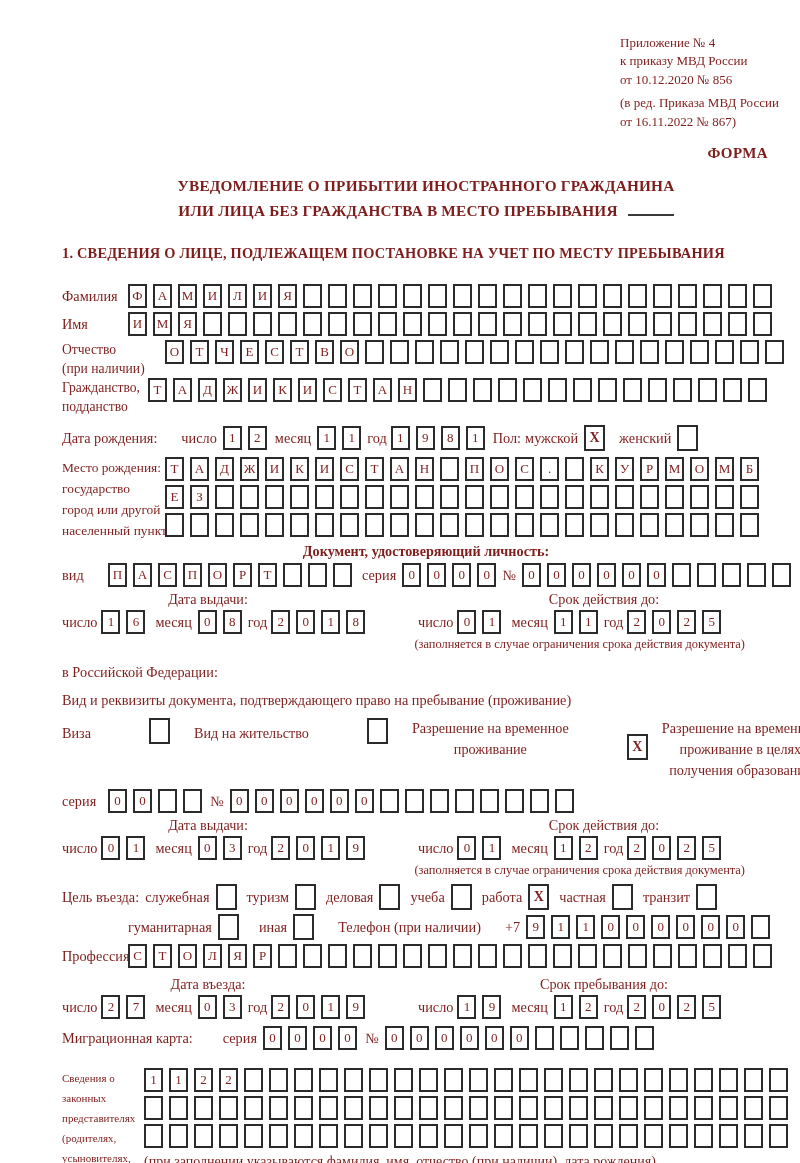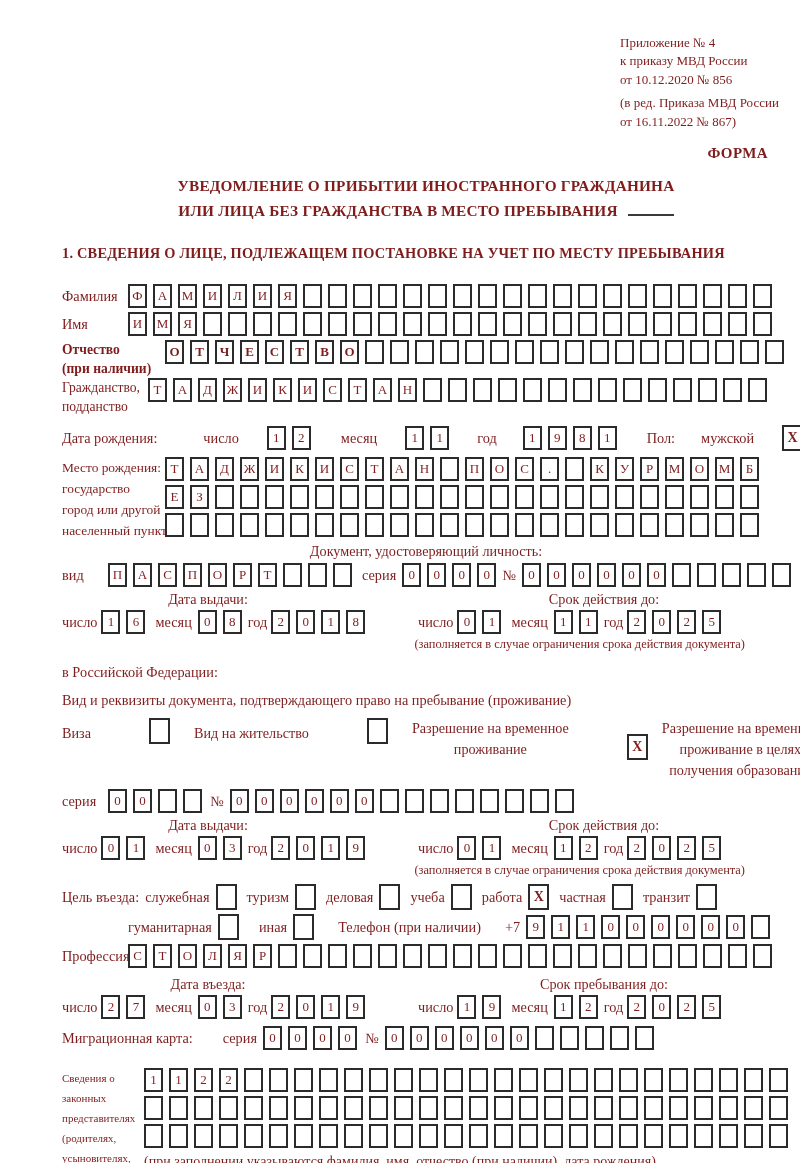--- a/index.html
+++ b/index.html
@@ -17,21 +17,21 @@
   .lw46{width:46px;} .lw66{width:66px;} .lw82{width:82px;overflow:hidden;} .lw86{width:86px;} .lw103{width:103px;}
   .ml6{margin-left:6px;} .ml8{margin-left:8px;} .ml10{margin-left:10px;} .ml14{margin-left:14px;}
   .ml20{margin-left:20px;} .ml24{margin-left:24px;} .ml30{margin-left:30px;} .mr6{margin-right:6px;} .mr4{margin-right:4px;}
   .cells{display:flex;flex:none;}
   .cell{flex:none;width:15px;height:20px;border:2px solid #2b2b2b;margin-right:6px;text-align:center;
         font-size:13px;line-height:20px;background:#fff;}
   .cell:last-child{margin-right:0;}
   .cbox{flex:none;display:inline-block;width:17px;height:22px;border:2px solid #2b2b2b;text-align:center;
         font-size:14px;font-weight:bold;line-height:22px;background:#fff;}
   .mb6{margin-bottom:4px;}
-  .doc-head{text-align:center;font-weight:normal;font-size:14.2px;margin:2px 0 3px 0;}
+  .doc-head{text-align:center;font-weight:bold;font-size:14.2px;margin:2px 0 3px 0;}
   .dates{display:flex;margin-top:4px;}
   .dcol1{width:356px;flex:none;}
   .dcol2{flex:1;}
   .dhead{text-align:center;font-size:14.2px;margin-bottom:2px;}
   .dcol1 .dhead{padding-right:64px;}
   .dline{display:flex;align-items:center;}
   .note-right{text-align:right;padding-right:45px;font-size:12.4px;margin:3px 0 6px 0;}
   .intro{font-size:14.3px;line-height:28px;white-space:nowrap;}
   .opts{display:flex;align-items:flex-start;margin:4px 0 8px 0;}
   .opt{display:flex;align-items:flex-end;gap:48px;}
@@ -120,21 +120,21 @@
         <span class="cell"></span>
         <span class="cell"></span>
         <span class="cell"></span>
         <span class="cell"></span>
         <span class="cell"></span>
         <span class="cell"></span>
         <span class="cell"></span>
       </span>
   </div>
 
-  <div class="frow" style="margin-bottom:0;font-weight:bold;">
+  <div class="frow" style="margin-bottom:0;">
     <span class="lab2 lw103">
       <div>Отчество</div>
       <div>(при наличии)</div>
     </span>
     <span class="cells">
         <span class="cell">О</span>
         <span class="cell">Т</span>
         <span class="cell">Ч</span>
         <span class="cell">Е</span>
         <span class="cell">С</span>
@@ -188,21 +188,21 @@
         <span class="cell"></span>
         <span class="cell"></span>
         <span class="cell"></span>
         <span class="cell"></span>
         <span class="cell"></span>
         <span class="cell"></span>
         <span class="cell"></span>
       </span>
   </div>
 
-  <div class="frow" style="margin-bottom:6px;align-items:center;gap:22px;">
+  <div class="frow" style="margin-bottom:6px;align-items:center;">
     <span class="lab">Дата рождения:</span>
     <span class="lab ml24 mr6">число</span>
     <span class="cells">
         <span class="cell">1</span>
         <span class="cell">2</span>
       </span>
     <span class="lab ml8 mr6">месяц</span>
     <span class="cells">
         <span class="cell">1</span>
         <span class="cell">1</span>

